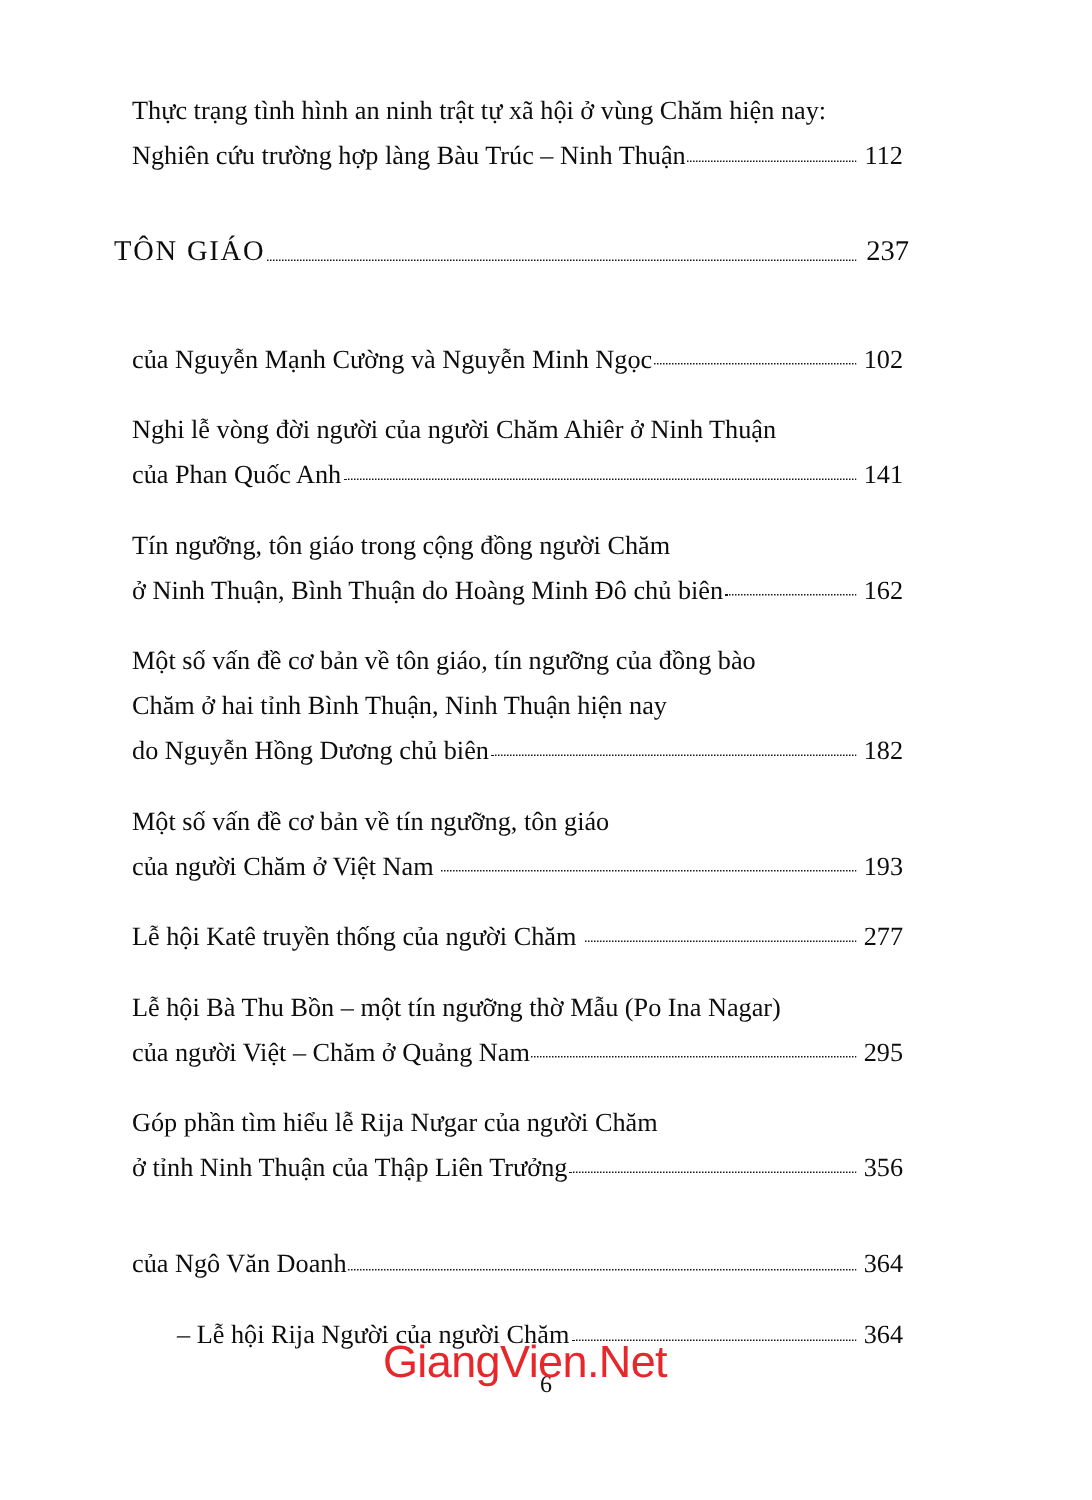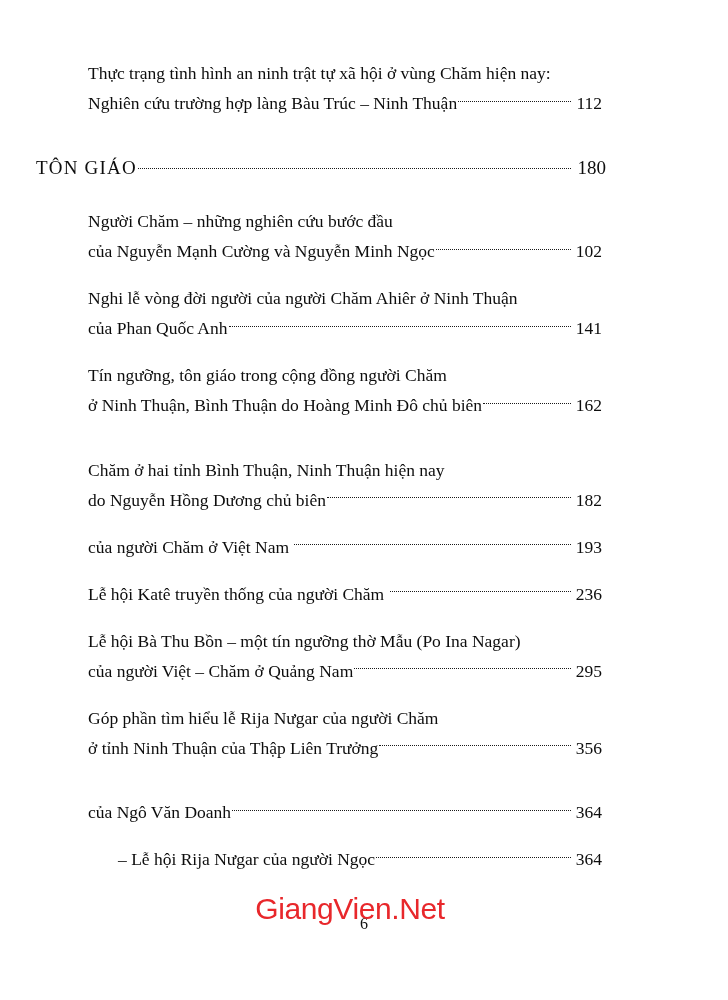--- a/index.html
+++ b/index.html
@@ -22,21 +22,21 @@
     left: 0;
     top: 0;
     width: 728px;
     padding-top: 58px;
     box-sizing: border-box;
   }
 
   
   .row {
     display: flex;
-    align-items: flex-start;
+    align-items: center;
     width: 100%;
     box-sizing: border-box;
   }
   .row .txt {
     white-space: pre;
     flex: 0 0 auto;
   }
   .row .leader {
     flex: 1 1 auto;
     min-width: 4px;
@@ -77,21 +77,21 @@
     margin-right: -32px;
   }
 
   
   .entry.first {
     margin-bottom: 36px;
   }
 
   
   .section-head {
-    padding-left: 36px;
+    padding-left: 76px;
     padding-right: 158px;
     margin-top: 0;
     margin-bottom: 24px;
   }
   .section-head .row {
     font-size: 19px;
     line-height: 28px;
     letter-spacing: 0.6px;
   }
   .section-head .txt {
@@ -164,26 +164,25 @@
         <div class="row">
           <span class="txt">Nghiên cứu trường hợp làng Bàu Trúc – Ninh Thuận</span>
           <span class="leader"></span>
           <span class="pg">112</span>
         </div>
       </div>
       <div class="section-head">
         <div class="row">
           <span class="txt">TÔN GIÁO</span>
           <span class="leader"></span>
-          <span class="pg">180</span>
-        </div>
-      </div>
-      <div class="entry">
-        <div class="row no-leader">
-          <span class="txt">Người Chăm – những nghiên cứu bước đầu</span>
+          <span class="pg">237</span>
+        </div>
+      </div>
+      <div class="entry">
+        <div class="row no-leader">
           <span class="leader"></span>
           <span class="pg"></span>
         </div>
         <div class="row">
           <span class="txt">của Nguyễn Mạnh Cường và Nguyễn Minh Ngọc</span>
           <span class="leader"></span>
           <span class="pg">102</span>
         </div>
       </div>
       <div class="entry">
@@ -205,46 +204,52 @@
           <span class="pg"></span>
         </div>
         <div class="row">
           <span class="txt">ở Ninh Thuận, Bình Thuận do Hoàng Minh Đô chủ biên</span>
           <span class="leader"></span>
           <span class="pg">162</span>
         </div>
       </div>
       <div class="entry">
         <div class="row no-leader">
+          <span class="txt">Một số vấn đề cơ bản về tôn giáo, tín ngưỡng của đồng bào</span>
           <span class="leader"></span>
           <span class="pg"></span>
         </div>
         <div class="row no-leader">
           <span class="txt">Chăm ở hai tỉnh Bình Thuận, Ninh Thuận hiện nay</span>
           <span class="leader"></span>
           <span class="pg"></span>
         </div>
         <div class="row">
           <span class="txt">do Nguyễn Hồng Dương chủ biên</span>
           <span class="leader"></span>
           <span class="pg">182</span>
         </div>
       </div>
       <div class="entry">
+        <div class="row no-leader">
+          <span class="txt">Một số vấn đề cơ bản về tín ngưỡng, tôn giáo</span>
+          <span class="leader"></span>
+          <span class="pg"></span>
+        </div>
         <div class="row">
           <span class="txt">của người Chăm ở Việt Nam </span>
           <span class="leader"></span>
           <span class="pg">193</span>
         </div>
       </div>
       <div class="entry">
         <div class="row">
           <span class="txt">Lễ hội Katê truyền thống của người Chăm </span>
           <span class="leader"></span>
-          <span class="pg">236</span>
+          <span class="pg">277</span>
         </div>
       </div>
       <div class="entry">
         <div class="row no-leader">
           <span class="txt">Lễ hội Bà Thu Bồn – một tín ngưỡng thờ Mẫu (Po Ina Nagar)</span>
           <span class="leader"></span>
           <span class="pg"></span>
         </div>
         <div class="row">
           <span class="txt">của người Việt – Chăm ở Quảng Nam</span>
@@ -270,21 +275,21 @@
           <span class="pg"></span>
         </div>
         <div class="row">
           <span class="txt">của Ngô Văn Doanh</span>
           <span class="leader"></span>
           <span class="pg">364</span>
         </div>
       </div>
       <div class="subentry">
         <div class="row">
-          <span class="txt">– Lễ hội Rija Nưgar của người Ngọc</span>
+          <span class="txt">– Lễ hội Rija Người của người Chăm</span>
           <span class="leader"></span>
           <span class="pg">364</span>
         </div>
       </div>
     </div>
 
   <div id="folio">6</div>
 
   <div id="watermark" style="color: rgb(232, 39, 43);">GiangVien.Net</div>
 

